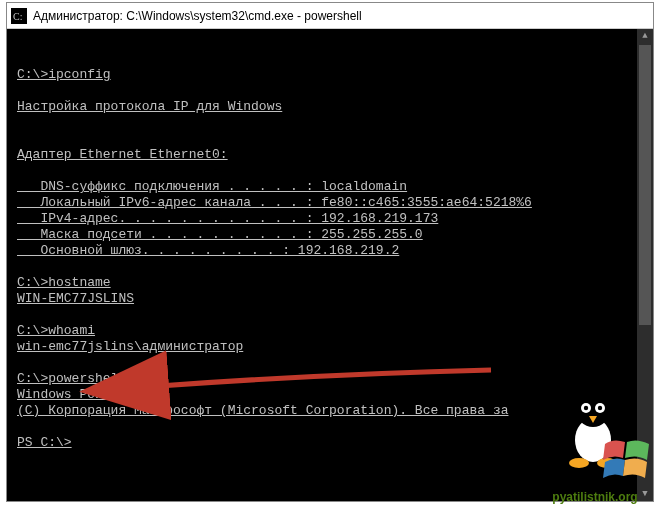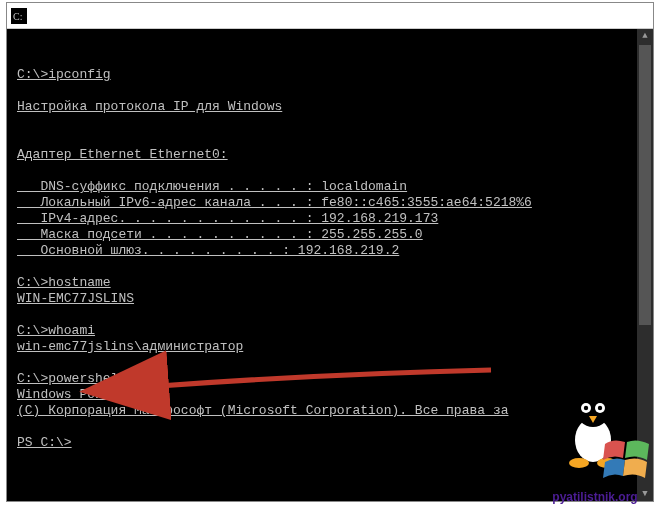--- a/index.html
+++ b/index.html
@@ -115,35 +115,36 @@
     bottom: 24px;
     width: 48px;
     height: 44px;
   }
   .badge .caption {
     position: absolute;
     left: 0; right: 0; bottom: 2px;
     text-align: center;
     font-family: Arial, sans-serif;
     font-size: 12px;
-    color: #4c1d95;
+    color: #4d7c0f;
     font-weight: bold;
   }
 </style>
 </head>
 <body>
 
 <div class="window">
   <div class="titlebar">
     <span class="tb-icon">
       <svg viewBox="0 0 16 16">
         <rect x="0" y="0" width="16" height="16" fill="#000"></rect>
         <text x="2" y="12" font-size="10" fill="#c0c0c0" font-family="Consolas">C:</text>
       </svg>
     </span>
+    <span>Администратор: C:\Windows\system32\cmd.exe - powershell</span>
   </div>
   <div class="terminal">
     <div id="term-body"><div class="term-line">C:\&gt;ipconfig</div><div class="term-line"></div><div class="term-line">Настройка протокола IP для Windows</div><div class="term-line"></div><div class="term-line"></div><div class="term-line">Адаптер Ethernet Ethernet0:</div><div class="term-line"></div><div class="term-line">   DNS-суффикс подключения . . . . . : localdomain</div><div class="term-line">   Локальный IPv6-адрес канала . . . : fe80::c465:3555:ae64:5218%6</div><div class="term-line">   IPv4-адрес. . . . . . . . . . . . : 192.168.219.173</div><div class="term-line">   Маска подсети . . . . . . . . . . : 255.255.255.0</div><div class="term-line">   Основной шлюз. . . . . . . . . : 192.168.219.2</div><div class="term-line"></div><div class="term-line">C:\&gt;hostname</div><div class="term-line">WIN-EMC77JSLINS</div><div class="term-line"></div><div class="term-line">C:\&gt;whoami</div><div class="term-line">win-emc77jslins\администратор</div><div class="term-line"></div><div class="term-line">C:\&gt;powershell</div><div class="term-line">Windows PowerShell</div><div class="term-line">(C) Корпорация Майкрософт (Microsoft Corporation). Все права за</div><div class="term-line"></div><div class="term-line">PS C:\&gt;</div></div>
     <div class="scrollbar">
       <div class="arrow-up">▲</div>
       <div class="thumb"></div>
       <div class="arrow-down">▼</div>
     </div>
   </div>
 </div>

